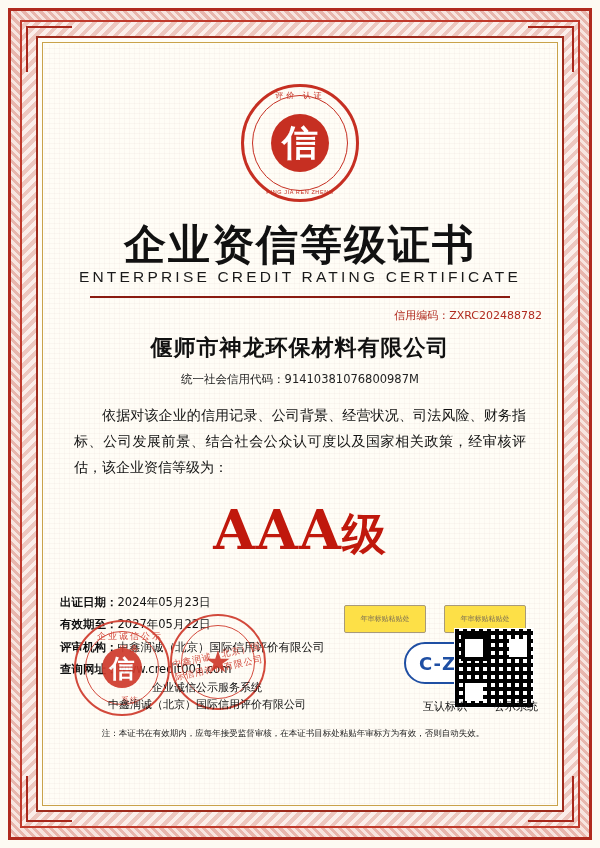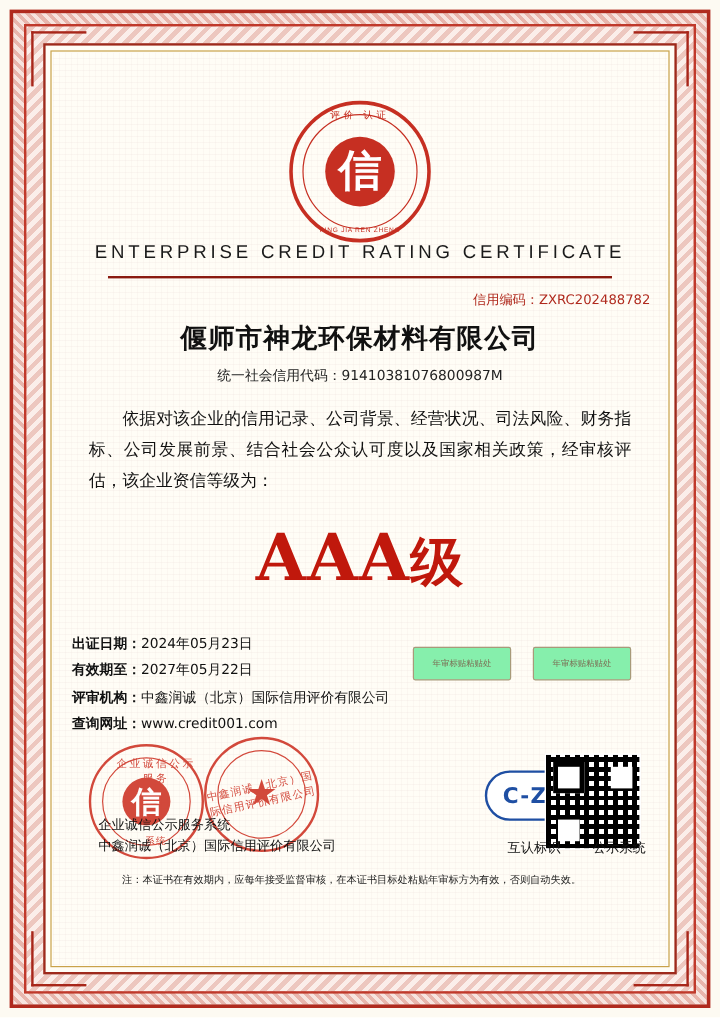--- a/index.html
+++ b/index.html
@@ -270,21 +270,21 @@
     width: 80px;
     height: 26px;
     border: 1px solid #a89a7a;
     border-radius: 2px;
     display: flex;
     align-items: center;
     justify-content: center;
     font-size: 7px;
     color: #7c6f55;
     font-family: "DejaVu Sans", sans-serif;
-    background: #86efac;
+    background: #fde047;
   }
 
   
   .seals {
     position: absolute;
     left: 0;
     right: 0;
     bottom: 52px;
     height: 120px;
   }
@@ -402,21 +402,21 @@
     bottom: 16px;
     font-family: "DejaVu Sans", sans-serif;
     font-size: 11px;
     color: #111;
   }
   .cap-left {
     position: absolute;
     left: 30px;
     bottom: 14px;
     line-height: 1.6;
-    text-align: left;
+    text-align: center;
     width: 250px;
   }
   .cap-mark {
     position: absolute;
     left: 352px;
     bottom: 14px;
     width: 82px;
     text-align: center;
   }
   .cap-pub {
@@ -457,20 +457,21 @@
   <div class="content">
 
     <div class="emblem-wrap">
       <div class="emblem-ring"></div>
       <div class="emblem-ring inner"></div>
       <div class="emblem-top-text">评价 认证</div>
       <div class="emblem-center">信</div>
       <div class="emblem-bottom-text">PING JIA REN ZHENG</div>
     </div>
 
+    <div class="title-cn">企业资信等级证书</div>
     <div class="title-en">ENTERPRISE CREDIT RATING CERTIFICATE</div>
     <div class="title-rule"></div>
 
     <div class="credit-no">
       <span class="label">信用编码：</span><span class="value">ZXRC202488782</span>
     </div>
 
     <div class="company-name">偃师市神龙环保材料有限公司</div>
     <div class="company-code">
       <span>统一社会信用代码：</span><span>91410381076800987M</span>

